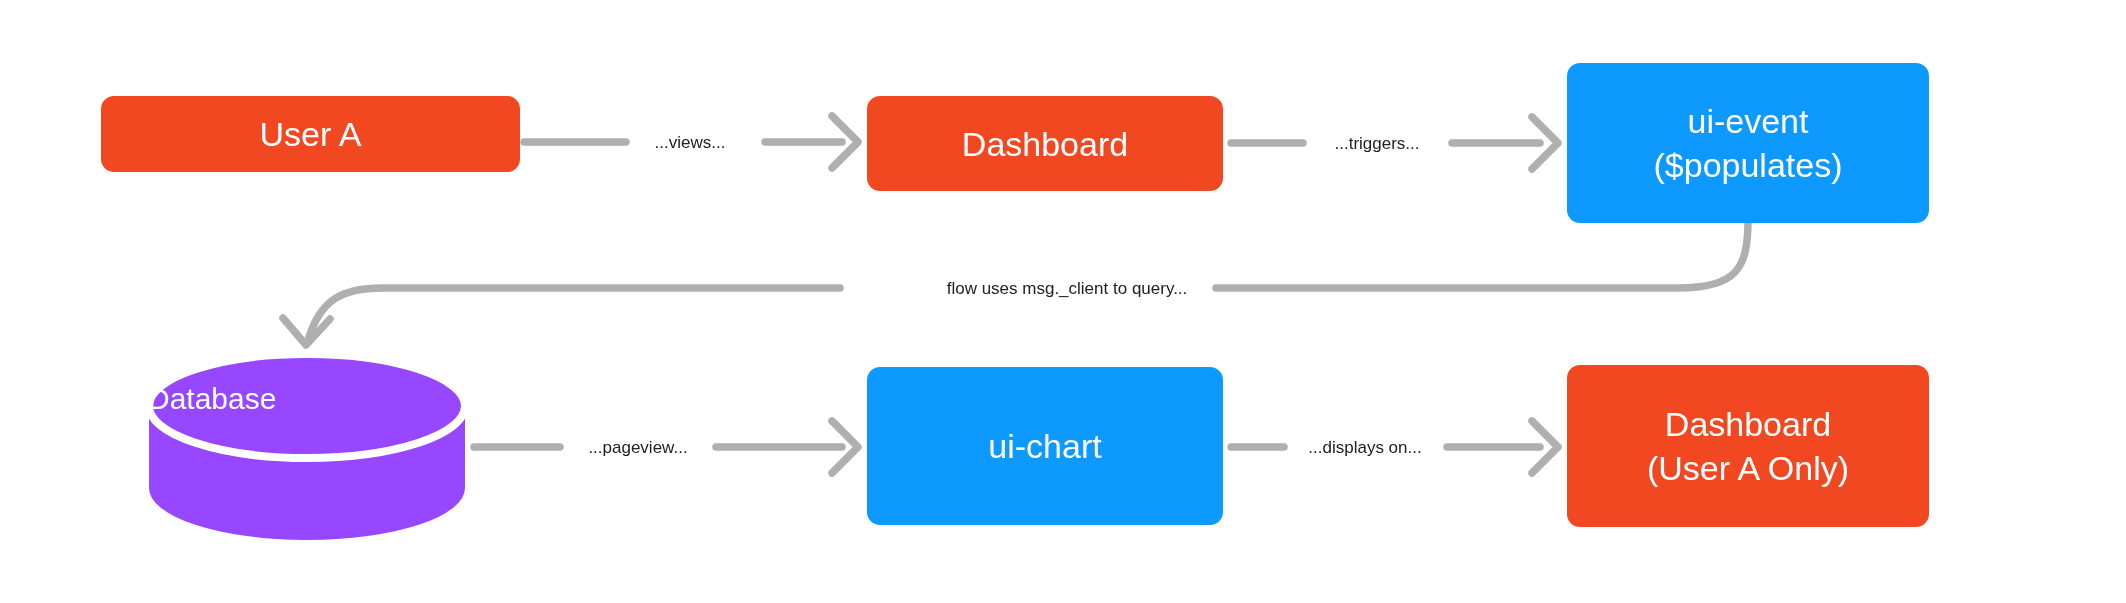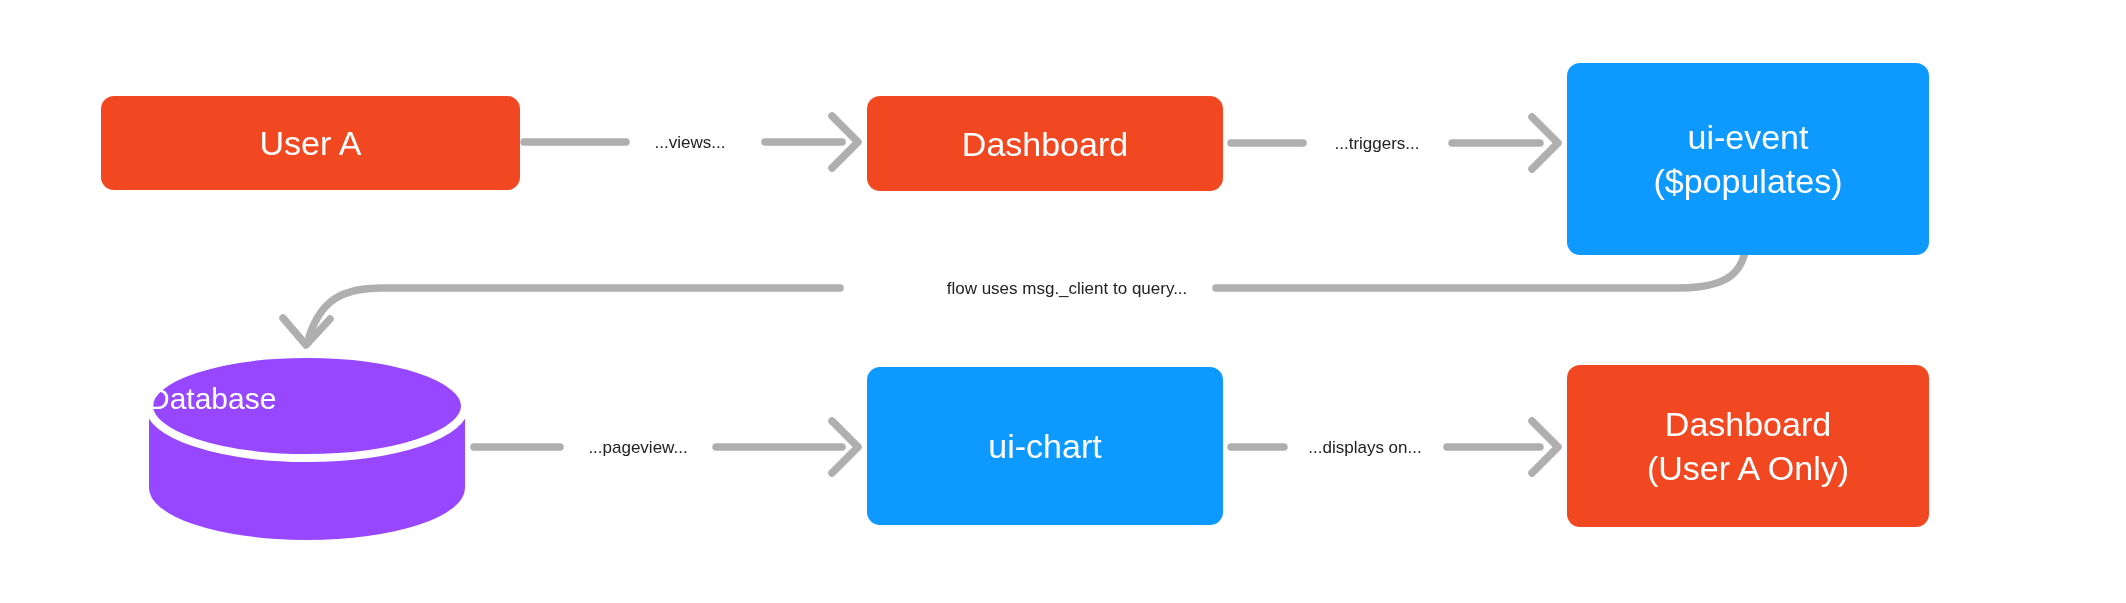--- a/index.html
+++ b/index.html
@@ -16,23 +16,23 @@
     position:absolute;
     display:flex;flex-direction:column;align-items:center;justify-content:center;
     border-radius:13px;
     color:#ffffff;
     font-size:34px;
     line-height:44px;
     text-align:center;
   }
   .node.orange{background:#F24822;}
   .node.blue{background:#0D99FF;}
-  .n-user-a{left:101px;top:96px;width:419px;height:94px;text-align:right;}
+  .n-user-a{left:101px;top:96px;width:419px;height:76px;text-align:right;}
   .n-dashboard-1{left:867px;top:96px;width:356px;height:95px;}
-  .n-ui-event{left:1567px;top:63px;width:362px;height:192px;}
+  .n-ui-event{left:1567px;top:63px;width:362px;height:160px;}
   .n-ui-chart{left:867px;top:367px;width:356px;height:158px;}
   .n-dashboard-2{left:1567px;top:365px;width:362px;height:162px;}
   .n-database{left:148px;top:350px;width:318px;height:194px;}
   .n-database svg{position:absolute;left:0;top:0;}
   .db-label{
     position:absolute;left:0;top:30px;width:318px;
     text-align:left;color:#ffffff;font-size:30px;line-height:38px;
   }
   .edge-label{
     position:absolute;

